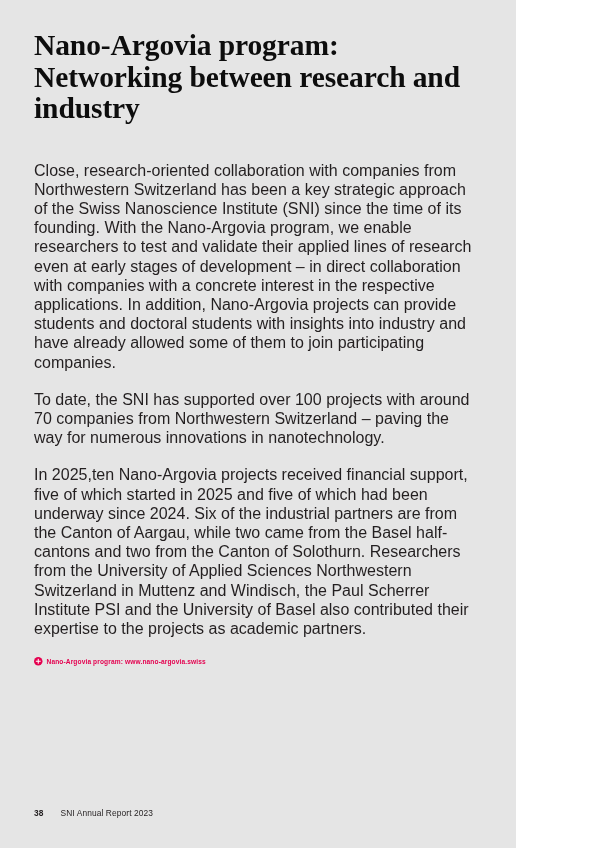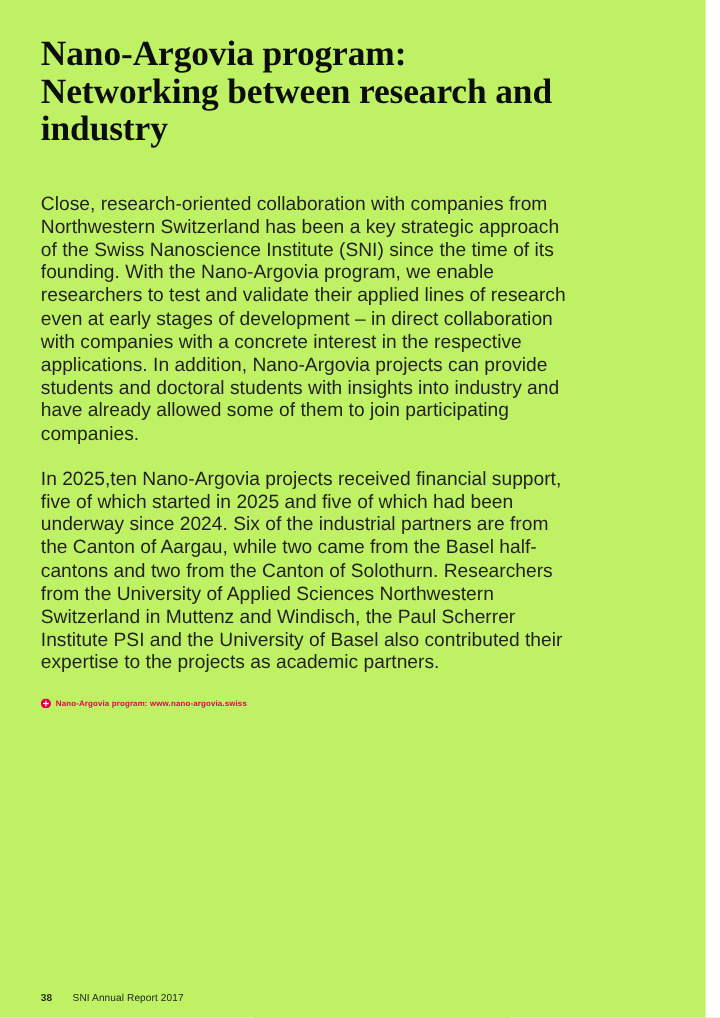--- a/index.html
+++ b/index.html
@@ -10,23 +10,23 @@
     width: 600px;
     height: 848px;
     background: #ffffff;
     font-family: "Liberation Sans", sans-serif;
     -webkit-font-smoothing: antialiased;
     overflow: hidden;
   }
 
   .page {
     position: relative;
-    width: 588px;
+    width: 516px;
     height: 848px;
-    background: #bef264;
+    background: #e5e5e5;
     box-sizing: border-box;
     text-decoration: underline;
   }
 
   .content {
     position: absolute;
     left: 34px;
     top: 30px;
     width: 446px;
   }
@@ -87,21 +87,20 @@
     white-space: nowrap;
   }
 
   
   .footer {
     position: absolute;
     left: 34px;
     top: 808px;
     display: flex;
     align-items: flex-start;
-    margin-top: 18px;
   }
 
   .footer-page-number {
     font-family: "Liberation Sans", sans-serif;
     font-size: 8.4px;
     font-weight: bold;
     color: #231f20;
     letter-spacing: 0.1px;
   }
 
@@ -118,32 +117,33 @@
 <body>
 
 <div class="page">
 
   <div class="content">
 
     <h1 class="article-title">Nano-Argovia program: Networking between research and industry</h1>
 
     <p class="body-copy para-block">Close, research-oriented collaboration with companies from Northwestern Switzerland has been a key strategic approach of the Swiss Nanoscience Institute (SNI) since the time of its founding. With the Nano-Argovia program, we enable researchers to test and validate their applied lines of research even at early stages of development – in direct collaboration with companies with a concrete interest in the respective applications. In addition, Nano-Argovia projects can provide students and doctoral students with insights into industry and have already allowed some of them to join participating companies.</p>
 
+    <p class="body-copy para-block gap">To date, the SNI has supported over 100 projects with around 70 companies from Northwestern Switzerland – paving the way for numerous innovations in nanotechnology.</p>
 
     <p class="body-copy para-block gap">In 2025,ten Nano-Argovia projects received financial support, five of which started in 2025 and five of which had been underway since 2024. Six of the industrial partners are from the Canton of Aargau, while two came from the Basel half-cantons and two from the Canton of Solothurn. Researchers from the University of Applied Sciences Northwestern Switzerland in Muttenz and Windisch, the Paul Scherrer Institute PSI and the University of Basel also contributed their expertise to the projects as academic partners.</p>
 
     <div class="link-line">
       <svg class="plus-icon" viewBox="0 0 20 20">
         <circle cx="10" cy="10" r="10" fill="#e4004f"></circle>
         <rect x="8.8" y="4.3" width="2.4" height="11.4" fill="#ffffff"></rect>
         <rect x="4.3" y="8.8" width="11.4" height="2.4" fill="#ffffff"></rect>
       </svg>
       <span class="link-text">Nano-Argovia program: www.nano-argovia.swiss</span>
     </div>
 
   </div>
 
   <div class="footer">
     <span class="footer-page-number">38</span>
-    <span class="footer-label">SNI Annual Report 2017</span>
+    <span class="footer-label">SNI Annual Report 2023</span>
   </div>
 
 </div>
 
 </body></html>

